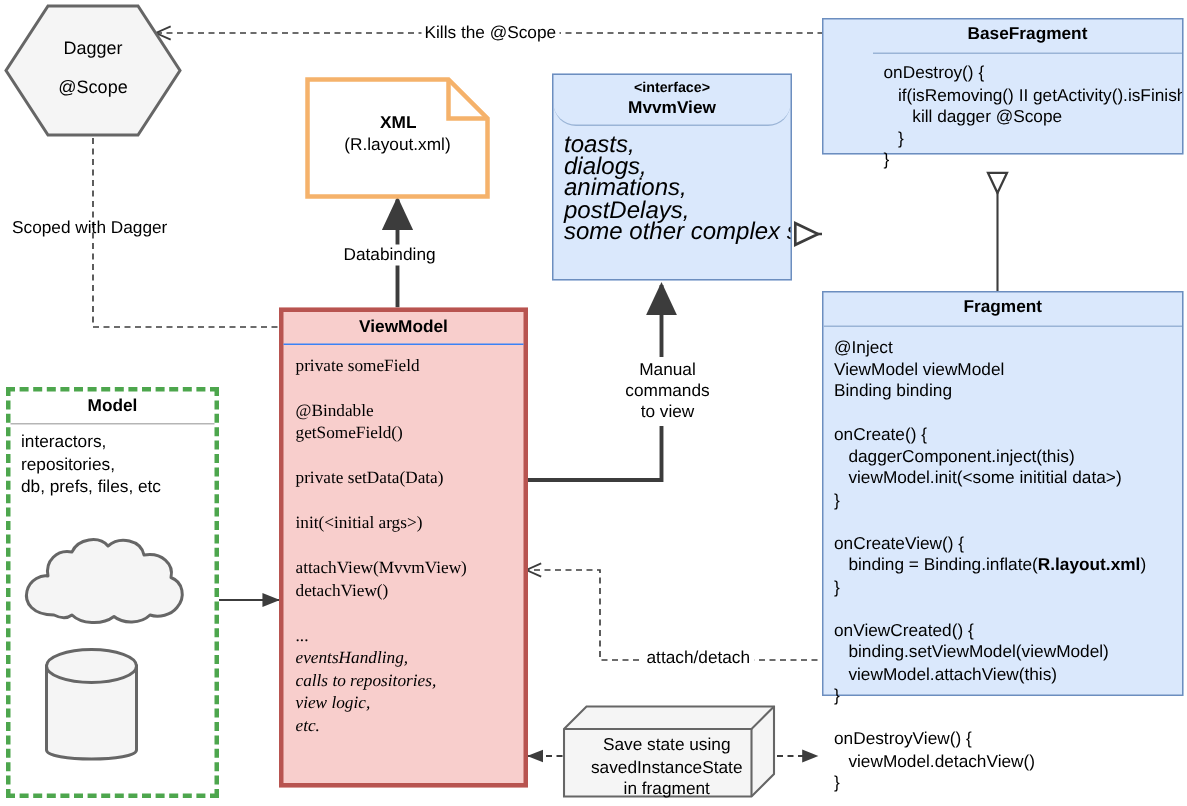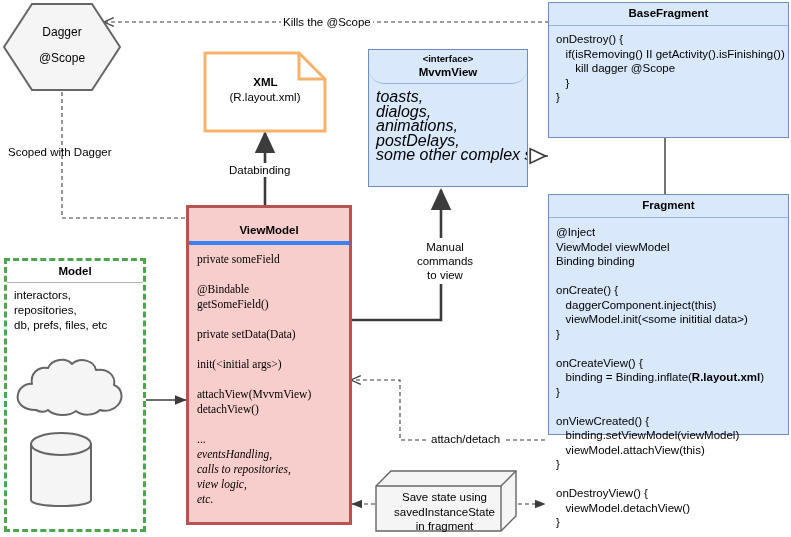--- a/index.html
+++ b/index.html
@@ -10,22 +10,22 @@
 
   .node{position:absolute;box-sizing:border-box;}
 
   
   .uml{border:1px solid #6c8ebf;background:#dae8fc;}
   .uml .title{font-weight:bold;font-size:11.5px;text-align:center;padding:4px 2px 5px 2px;
               border-bottom:1px solid #9ab4d6;line-height:13px;}
   .uml .body{font-size:11.5px;line-height:14.5px;padding:6px 6px 4px 7px;white-space:pre;overflow:hidden;}
 
   .vm{border:3px solid #b85450;background:#f8cecc;}
-  .vm .title{font-weight:bold;font-size:11.5px;text-align:center;padding:16px 2px 5px 2px;
-             border-bottom:4px solid #3b82f6;}
+  .vm .title{font-weight:bold;font-size:11.5px;text-align:center;padding:4px 2px 5px 2px;
+             border-bottom:1px solid #3b82f6;}
   .vm .body{font-size:11.5px;line-height:15px;padding:7px 8px;white-space:pre;font-family:Liberation Serif, serif;}
   .vm .ital{font-style:italic;}
 
   .model{border:3px dashed #4da64d;background:#ffffff;}
   .model .title{font-weight:bold;font-size:11.5px;text-align:center;padding:4px 2px 5px 2px;
                 border-bottom:1px solid #b5b5b5;}
   .model .body{font-size:11.5px;line-height:15px;padding:5px 7px;white-space:pre;}
 
   .iface .title{padding:3px 2px 4px 2px;border-radius:15px;}
   .iface .ifacetag{font-weight:bold;font-size:9.5px;display:block;line-height:12px;}
@@ -110,30 +110,30 @@
       <span class="ifacetag">&lt;interface&gt;</span>
       <span class="ifacename">MvvmView</span>
     </div>
     <div class="body">toasts,
 dialogs,
 animations,
 postDelays,
 some other complex stuff</div>
   </div>
 
-  <div class="node uml" style="left:548px;top:2px;width:241px;height:136px;">
+  <div class="node uml" style="left:548px;top:12px;width:241px;height:91px;padding-left:33px;">
     <div class="title">BaseFragment</div>
     <div class="body">onDestroy() {
    if(isRemoving() II getActivity().isFinishing()) {
       kill dagger @Scope
    }
 }</div>
   </div>
 
-  <div class="node uml" style="left:548px;top:194px;width:241px;height:241px;">
+  <div class="node uml" style="left:548px;top:194px;width:241px;height:270px;">
     <div class="title">Fragment</div>
     <div class="body" style="padding-top:7px;"><span>@Inject
 ViewModel viewModel
 Binding binding
 
 onCreate() {
    daggerComponent.inject(this)
    viewModel.init(&lt;some inititial data&gt;)
 }
 

